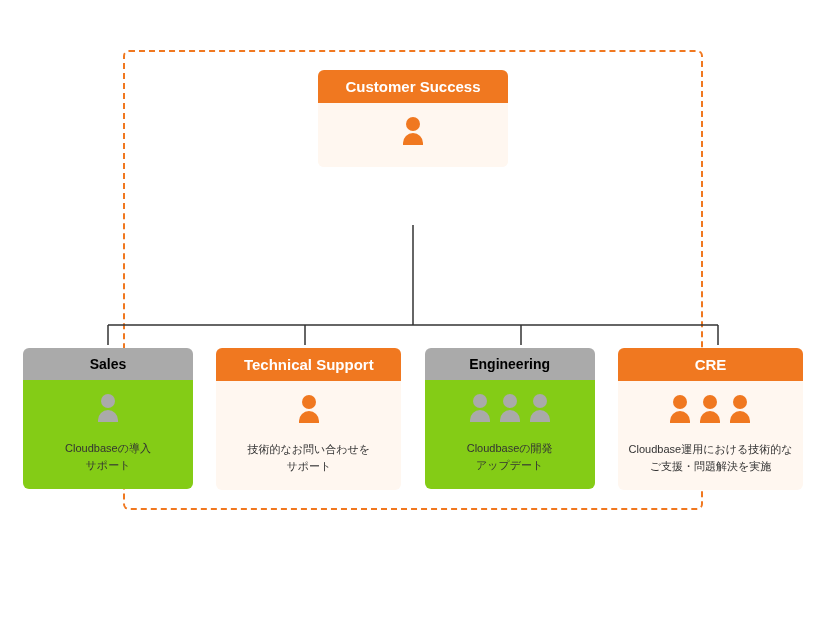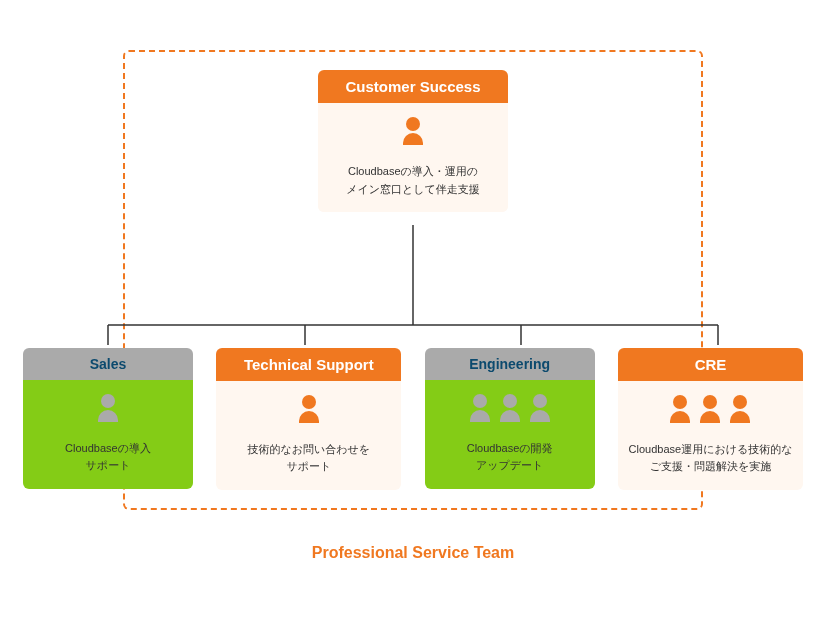--- a/index.html
+++ b/index.html
@@ -45,21 +45,21 @@
     .card-header-orange {
       background: #f07820;
       color: #fff;
       font-weight: bold;
       font-size: 15px;
       text-align: center;
       padding: 8px 0;
     }
     .card-header-gray {
       background: #aaaaaa;
-      color: #0c4a6e;
+      color: #000000;
       font-weight: bold;
       font-size: 14px;
       text-align: center;
       padding: 8px 12px;
     }
     .card-body {
       padding: 14px 10px 14px;
       text-align: center;
       background: #fff7f0;
     }
@@ -169,24 +169,20 @@
   <div class="top-card">
     <div class="card-header-orange">Customer Success</div>
     <div class="card-body">
 
       <div class="icons-row">
         <div class="person-icon">
           <div class="head"></div>
           <div class="body"></div>
         </div>
       </div>
-      <div class="card-text">
-        <span>Cloudbaseの導入・運用の</span><br>
-        <span>メイン窓口として伴走支援</span>
-      </div>
     </div>
   </div>
 
   <div class="bottom-row">
 
     <div class="bottom-card" style="margin-left:0">
       <div class="card-header-gray">
         <span>Sales</span>
       </div>
       <div class="card-body-gray">
@@ -268,15 +264,14 @@
         </div>
         <div class="card-text">
           <span>Cloudbase運用における技術的な</span><br>
           <span>ご支援・問題解決を実施</span>
         </div>
       </div>
     </div>
 
   </div>
 
-  <div class="pst-label">Professional Service Team</div>
 
 </div>
 
 </body></html>

